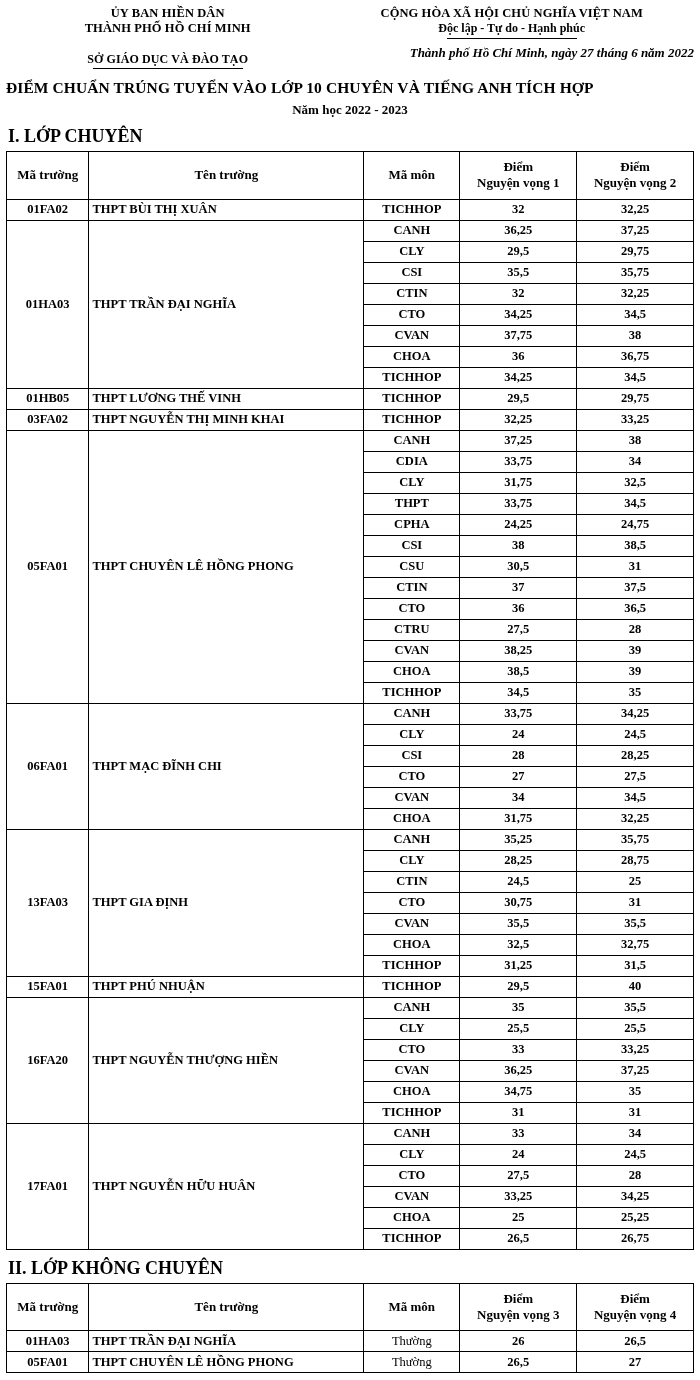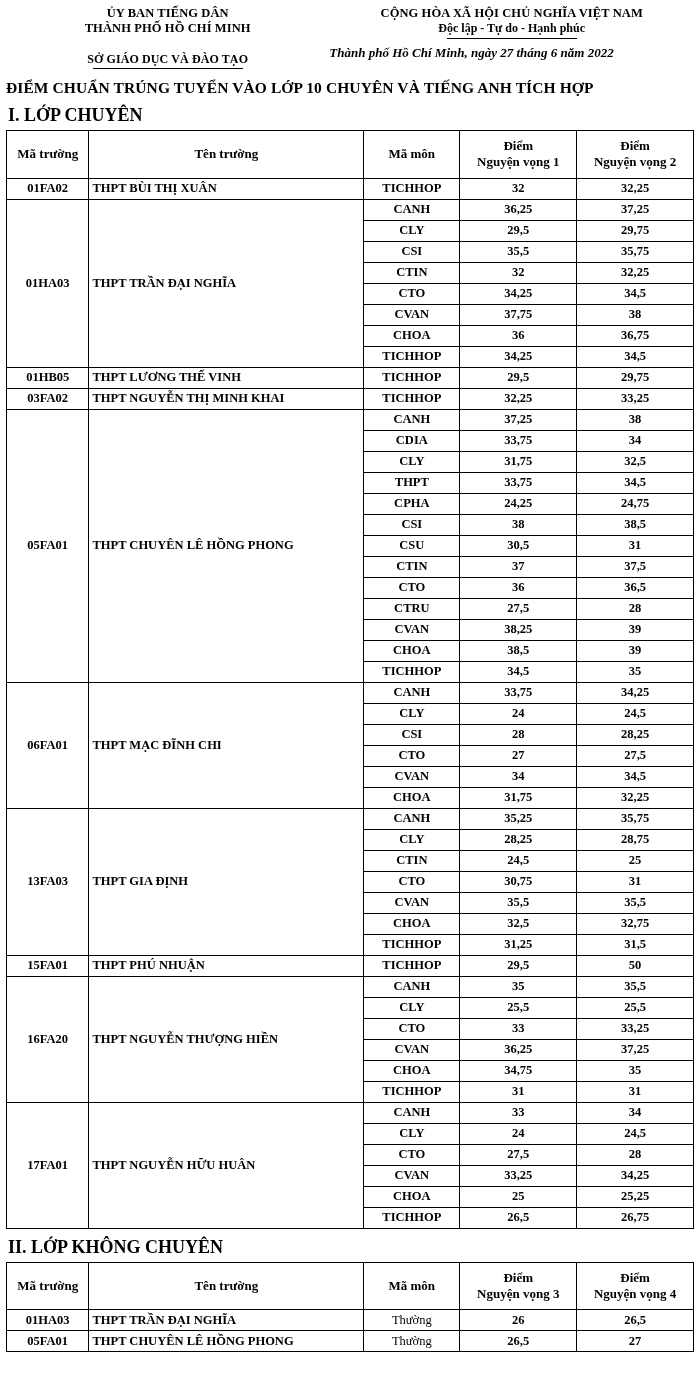--- a/index.html
+++ b/index.html
@@ -51,21 +51,21 @@
   }
   .rule {
     height: 1px;
     background: #000;
     margin: 2px auto 0 auto;
   }
   .rule-left { width: 150px; }
   .rule-right { width: 130px; }
 
   .date-line {
-    text-align: left;
+    text-align: right;
     font-style: italic;
     font-size: 13px;
     margin-top: 6px;
     font-weight: bold;
   }
 
   .title {
     text-align: left;
     font-weight: bold;
     font-size: 15.5px;
@@ -139,34 +139,35 @@
 
   .row-h { height: 21px; }
 </style>
 </head>
 <body>
 
 <div class="page">
 
   <div class="header">
     <div class="header-left">
-      <div class="h-line">ỦY BAN TIẾNG DÂN</div>
+      <div class="h-line">ỦY BAN HIỀN DÂN</div>
       <div class="h-line">THÀNH PHỐ HỒ CHÍ MINH</div>
       <div class="h-line small">SỞ GIÁO DỤC VÀ ĐÀO TẠO</div>
       <div class="rule rule-left"></div>
     </div>
     <div class="header-right">
       <div class="h-line">CỘNG HÒA XÃ HỘI CHỦ NGHĨA VIỆT NAM</div>
       <div class="h-sub">Độc lập - Tự do - Hạnh phúc</div>
       <div class="rule rule-right"></div>
       <div class="date-line">Thành phố Hồ Chí Minh, ngày 27 tháng 6 năm 2022</div>
     </div>
   </div>
 
   <div class="title">ĐIỂM CHUẨN TRÚNG TUYỂN VÀO LỚP 10 CHUYÊN VÀ TIẾNG ANH TÍCH HỢP</div>
+  <div class="subtitle">Năm học 2022 - 2023</div>
 
   <div class="section-head">I. LỚP CHUYÊN</div>
 
   <table class="scores">
     <colgroup>
       <col class="c-code">
         <col class="c-name">
         <col class="c-subj">
         <col class="c-nv1">
         <col class="c-nv2">
@@ -384,21 +385,21 @@
         <tr class="row-h">
           <td class="subj">TICHHOP</td>
           <td class="score">31,25</td>
           <td class="score">31,5</td>
         </tr>
         <tr class="row-h">
           <td class="code" rowspan="1">15FA01</td>
           <td class="name" rowspan="1">THPT PHÚ NHUẬN</td>
           <td class="subj">TICHHOP</td>
           <td class="score">29,5</td>
-          <td class="score">50</td>
+          <td class="score">40</td>
         </tr>
         <tr class="row-h">
           <td class="code" rowspan="6">16FA20</td>
           <td class="name" rowspan="6">THPT NGUYỄN THƯỢNG HIỀN</td>
           <td class="subj">CANH</td>
           <td class="score">35</td>
           <td class="score">35,5</td>
         </tr>
         <tr class="row-h">
           <td class="subj">CLY</td>

